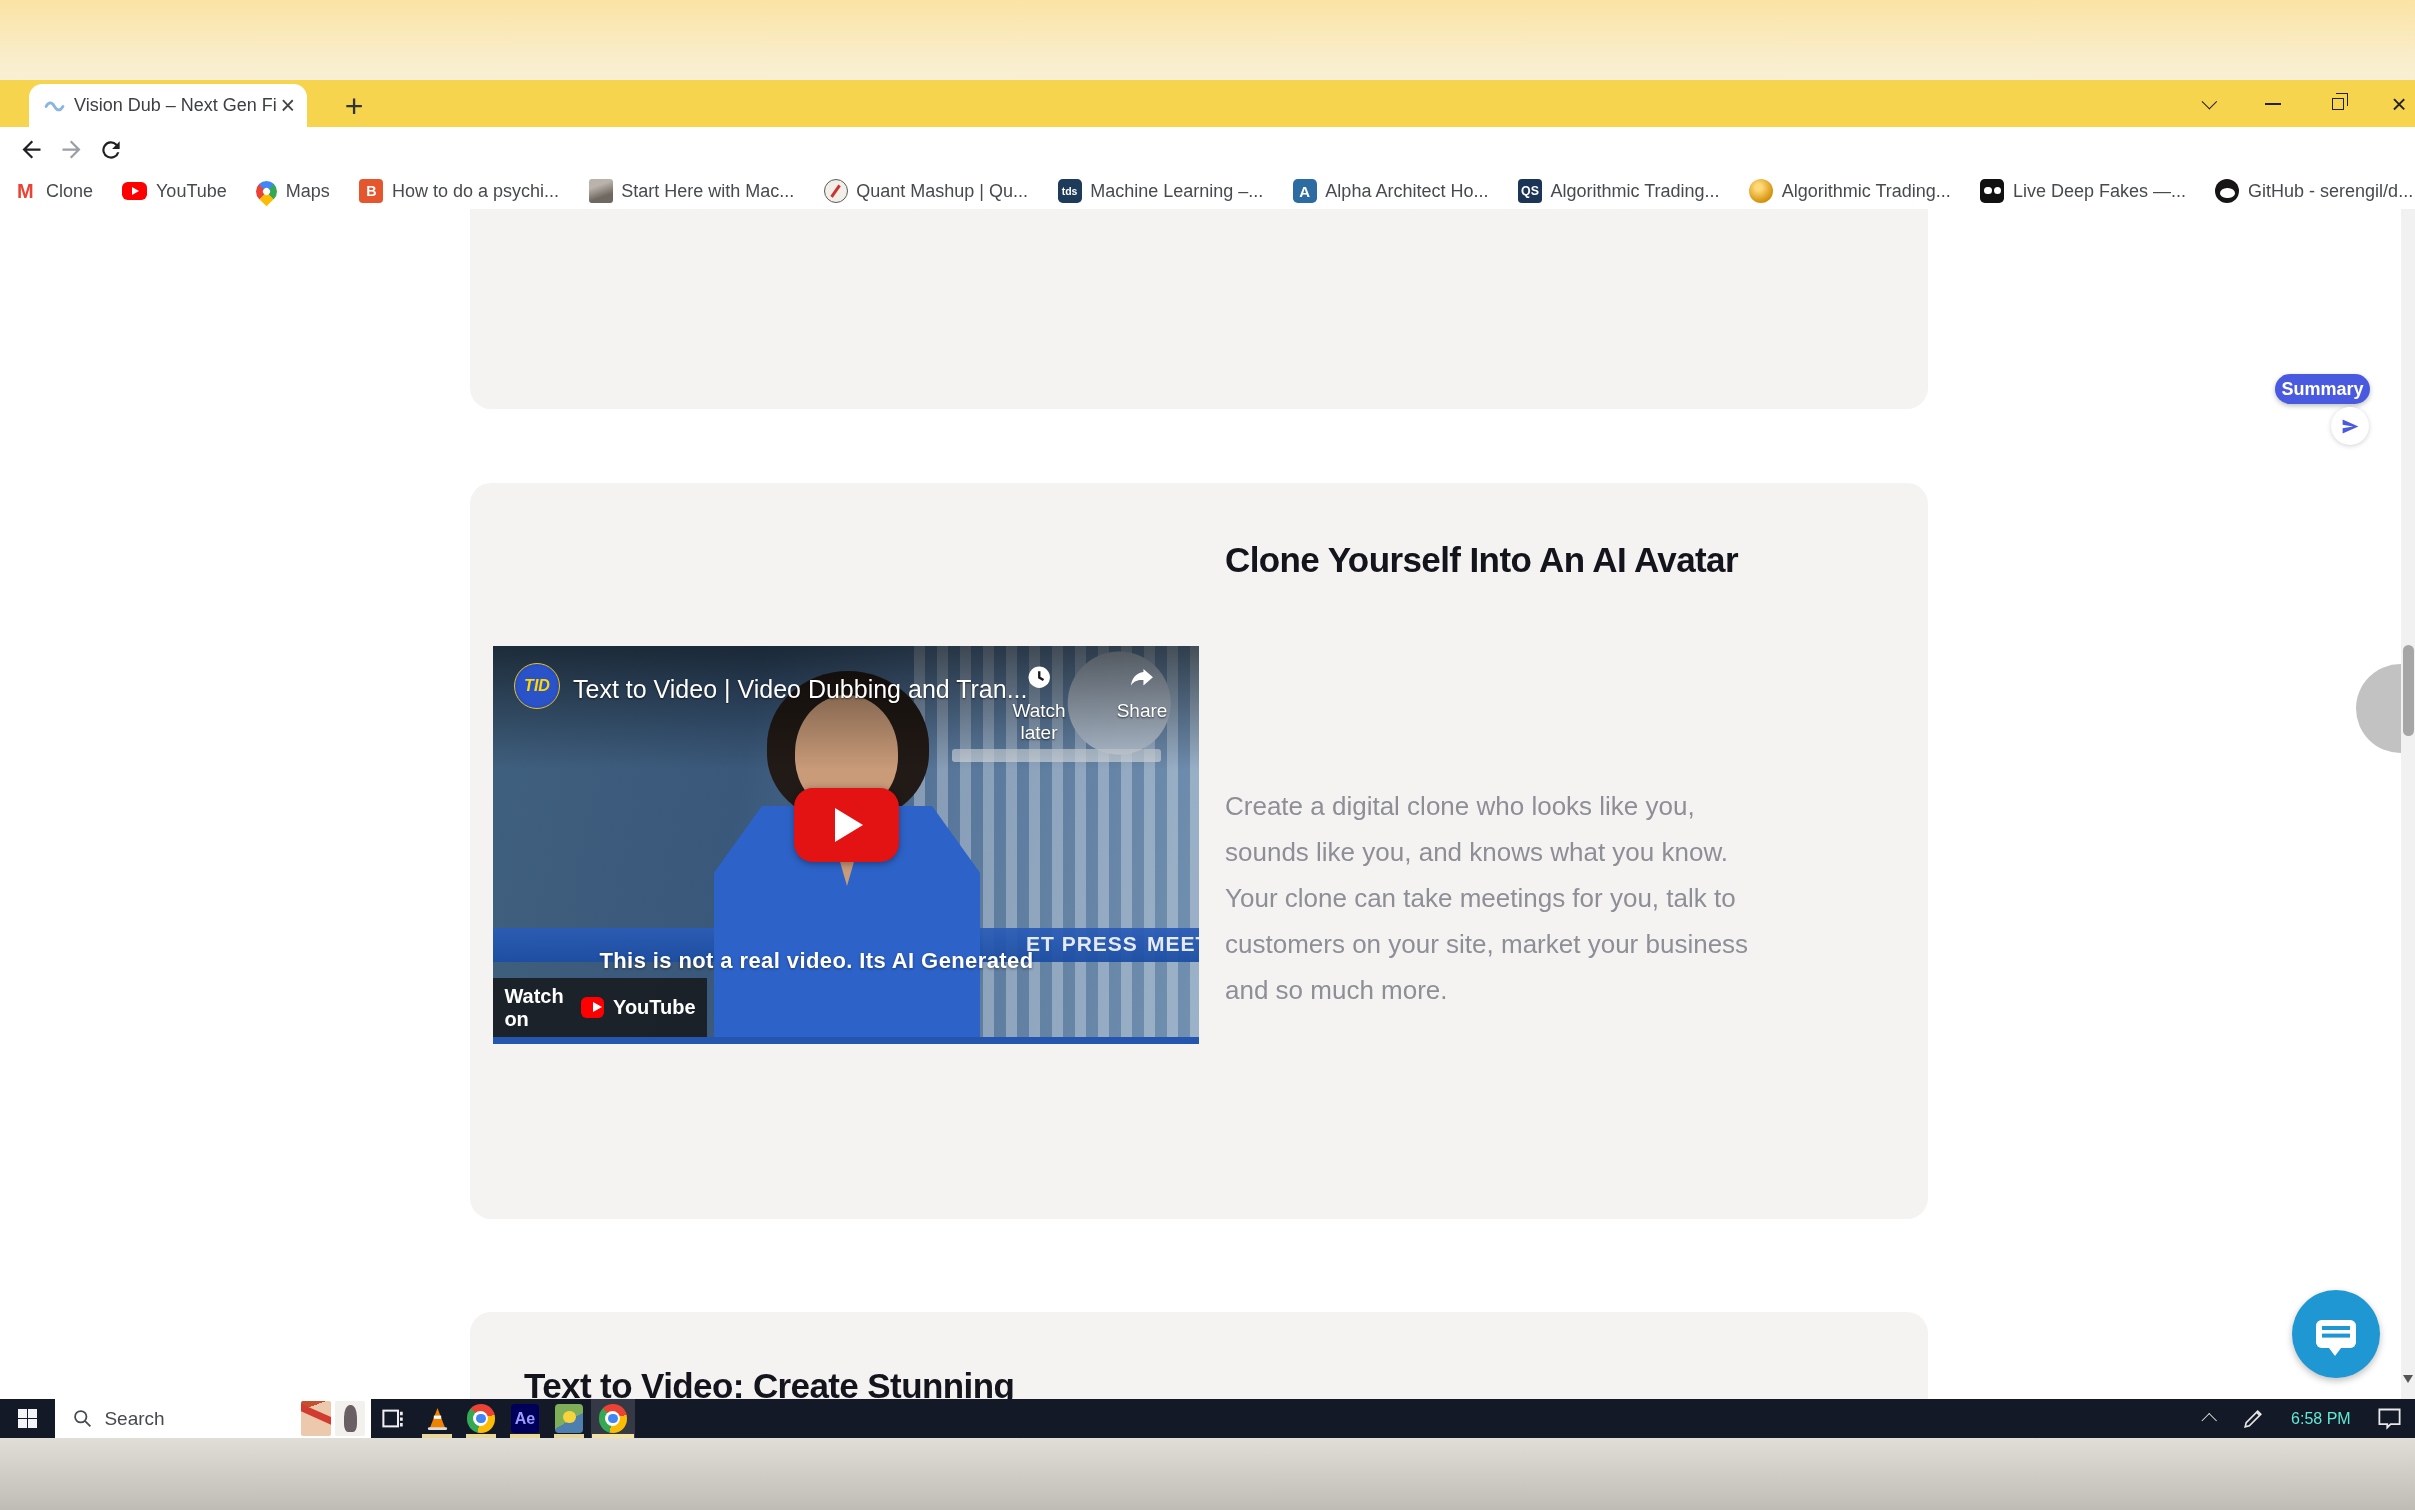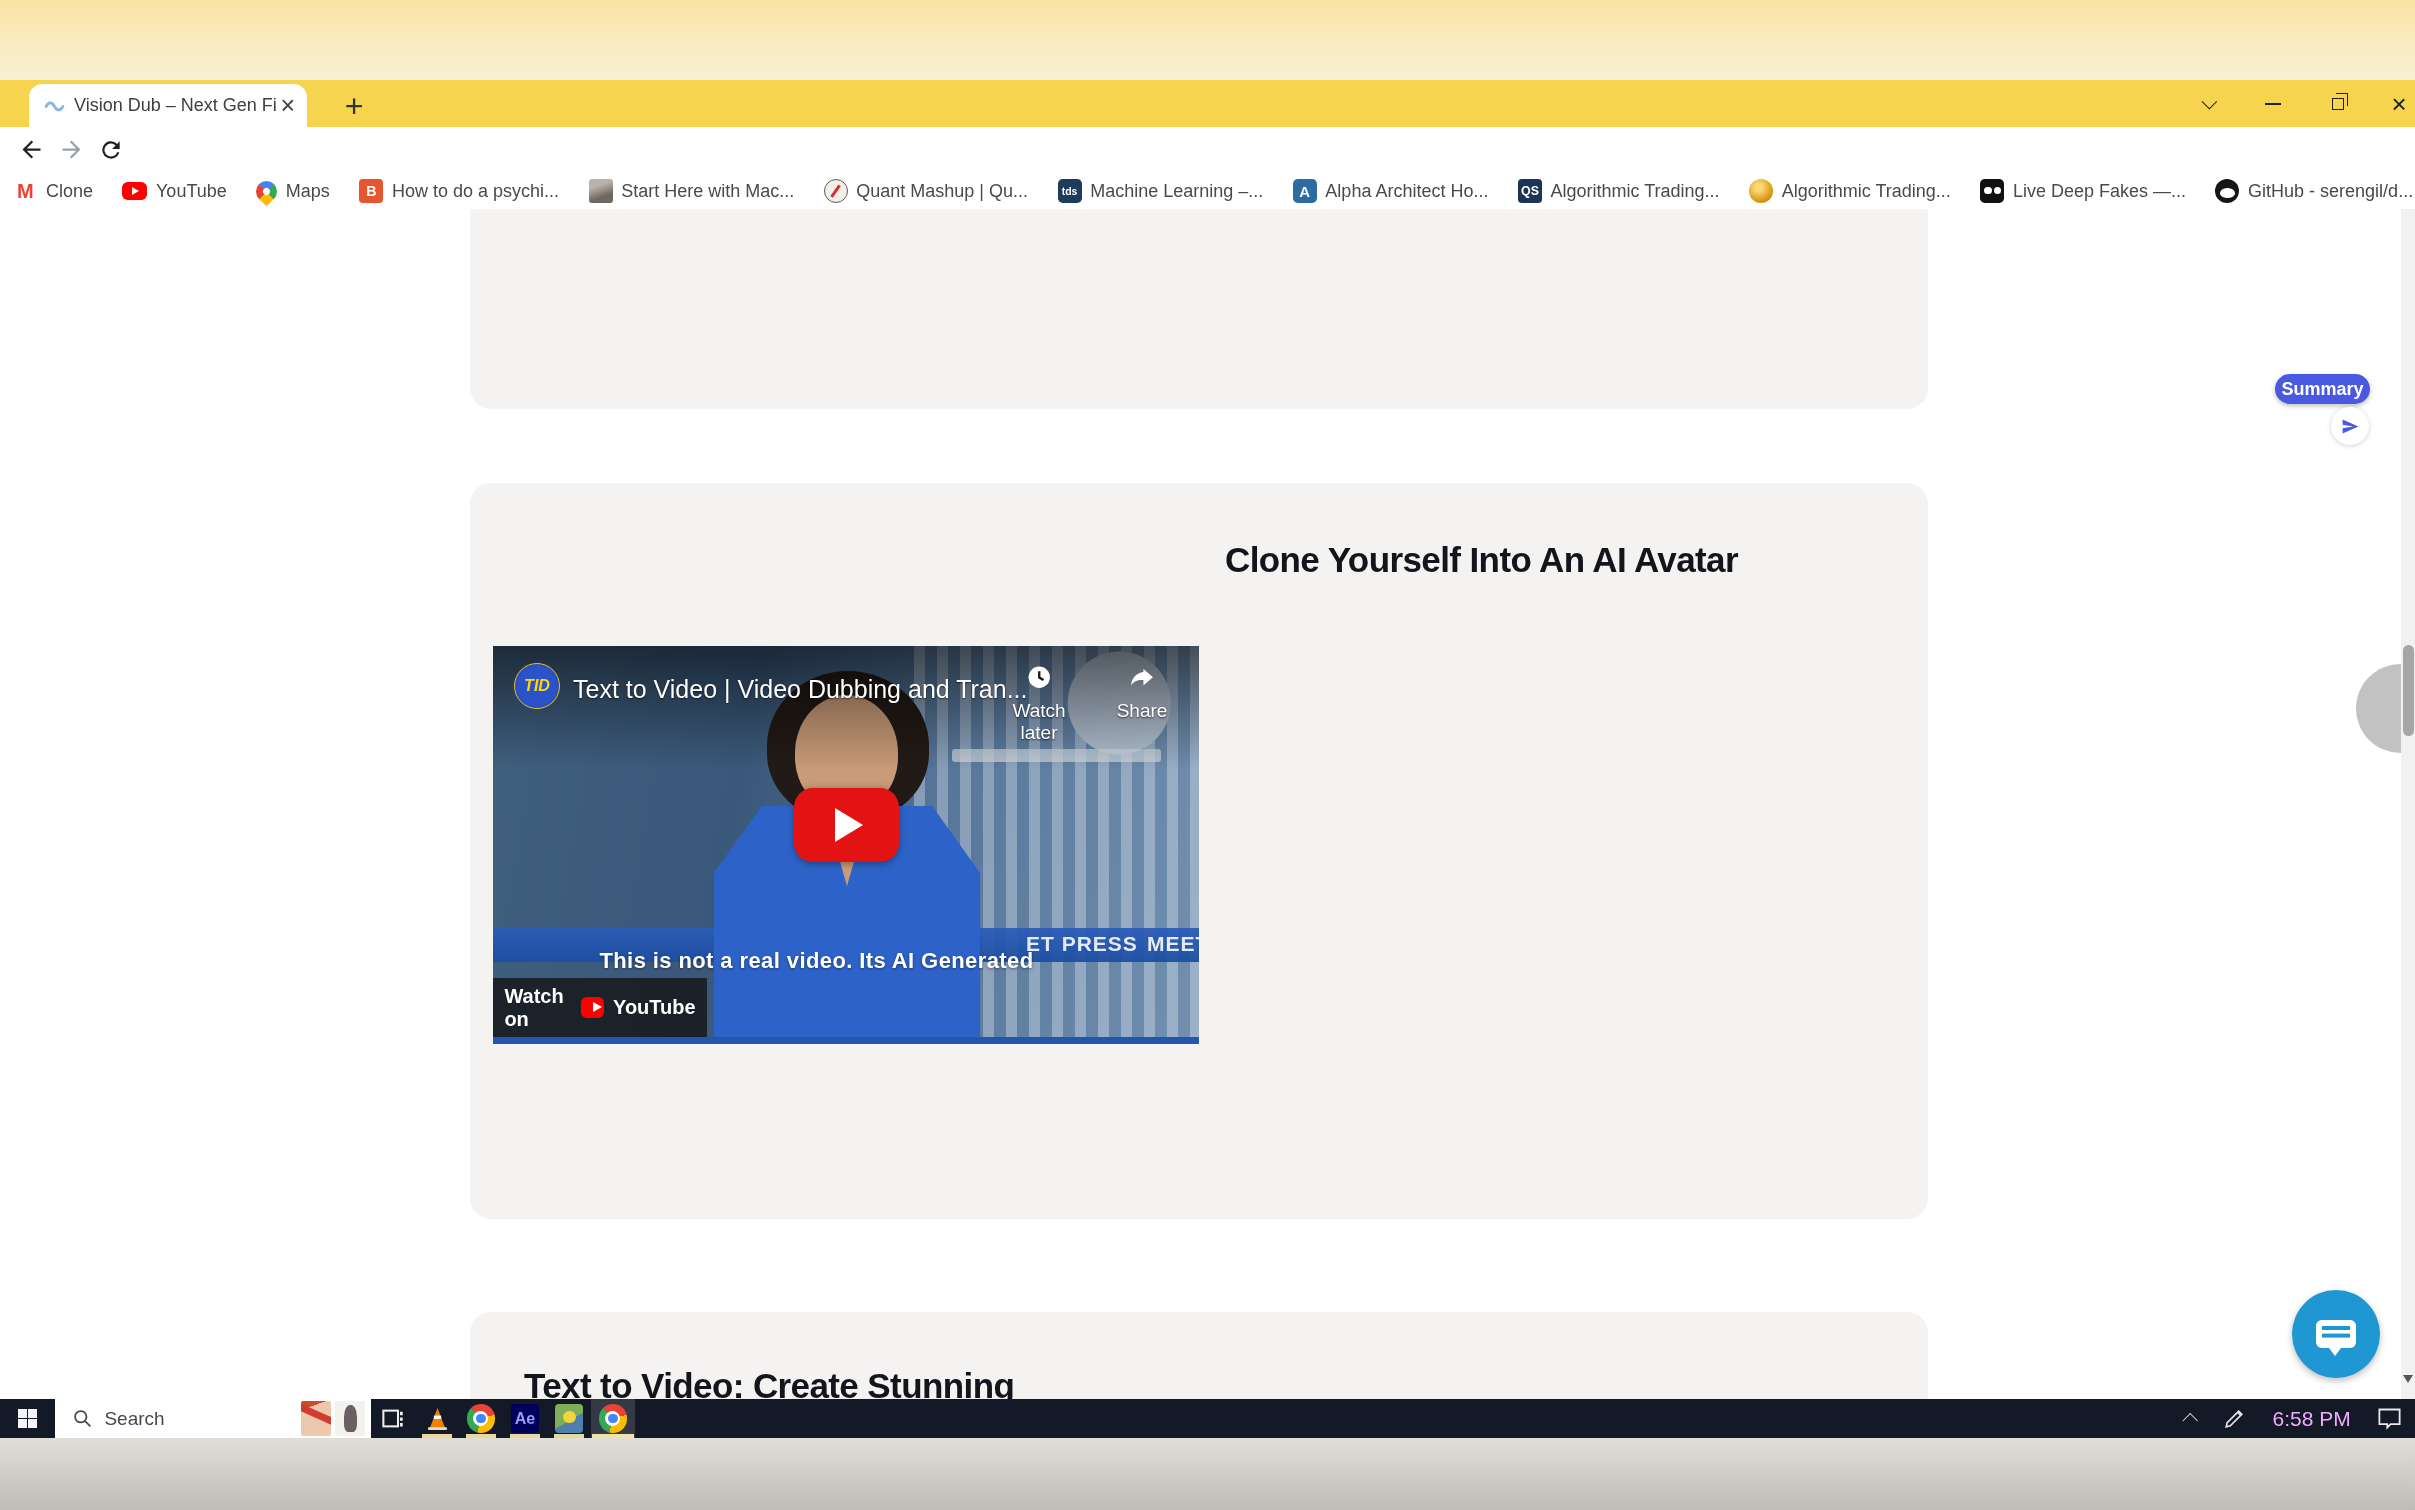--- a/index.html
+++ b/index.html
@@ -187,21 +187,21 @@
   .duck-sq::before { content:""; position:absolute; left:8.6px; top:6.7px; width:12.4px; height:12.4px; border-radius:50%; background:#f5d43c; }
   .chrome-ball { width:28.5px; height:28.5px; border-radius:50%; position:relative;
     background:conic-gradient(from -45deg, #ea4335 0 120deg, #fbbc05 120deg 240deg, #34a853 240deg 360deg); }
   .chrome-ball::before { content:""; position:absolute; left:6.7px; top:6.7px; width:15px; height:15px;
     border-radius:50%; background:#fff; }
   .chrome-ball::after { content:""; position:absolute; left:9.5px; top:9.5px; width:9.5px; height:9.5px;
     border-radius:50%; background:#4285f4; }
   .tray { margin-left:auto; display:flex; align-items:center; gap:25px; padding-right:13.3px; }
   .tray-chev { width:10.5px; height:10.5px; border-left:1.9px solid #e8e8e8; border-top:1.9px solid #e8e8e8;
     transform:rotate(45deg) translateY(2.9px); }
-  .tray-time { color:#f0abfc; font-size:21px; }
+  .tray-time { color:#5eead4; font-size:16px; }
   .spacer { flex:1; }
 </style>
 </head>
 <body>
 
 <div class="abs desktop-top"></div>
 
 <div class="abs titlebar">
   <div class="abs tab">
     <svg width="21" height="15" viewBox="0 0 22 16" style="margin-right:9.5px">
@@ -377,20 +377,21 @@
         </div>
       <div class="abs vcaption">This is not a real video. Its AI Generated</div>
       <div class="abs watchon">
         <span class="watchon-txt">Watch on</span>
         <span class="ytlogo"></span>
         <span class="watchon-txt">YouTube</span>
       </div>
       <div class="abs vbottom-line"></div>
     </div>
 
+    <div class="abs para">Create a digital clone who looks like you, sounds like you, and knows what you know. Your clone can take meetings for you, talk to customers on your site, market your business and so much more.</div>
   </div>
 
   <div class="abs card card3">
     <div class="abs h2">Text to Video: Create Stunning</div>
   </div>
 
   <div class="abs summary-pill">Summary</div>
   <div class="abs summary-plane">
     <svg width="21" height="21" viewBox="0 0 24 24">
       <path d="M3 20l18-8L3 4v6l12 2-12 2v6z" fill="#4a5ae0"></path>

